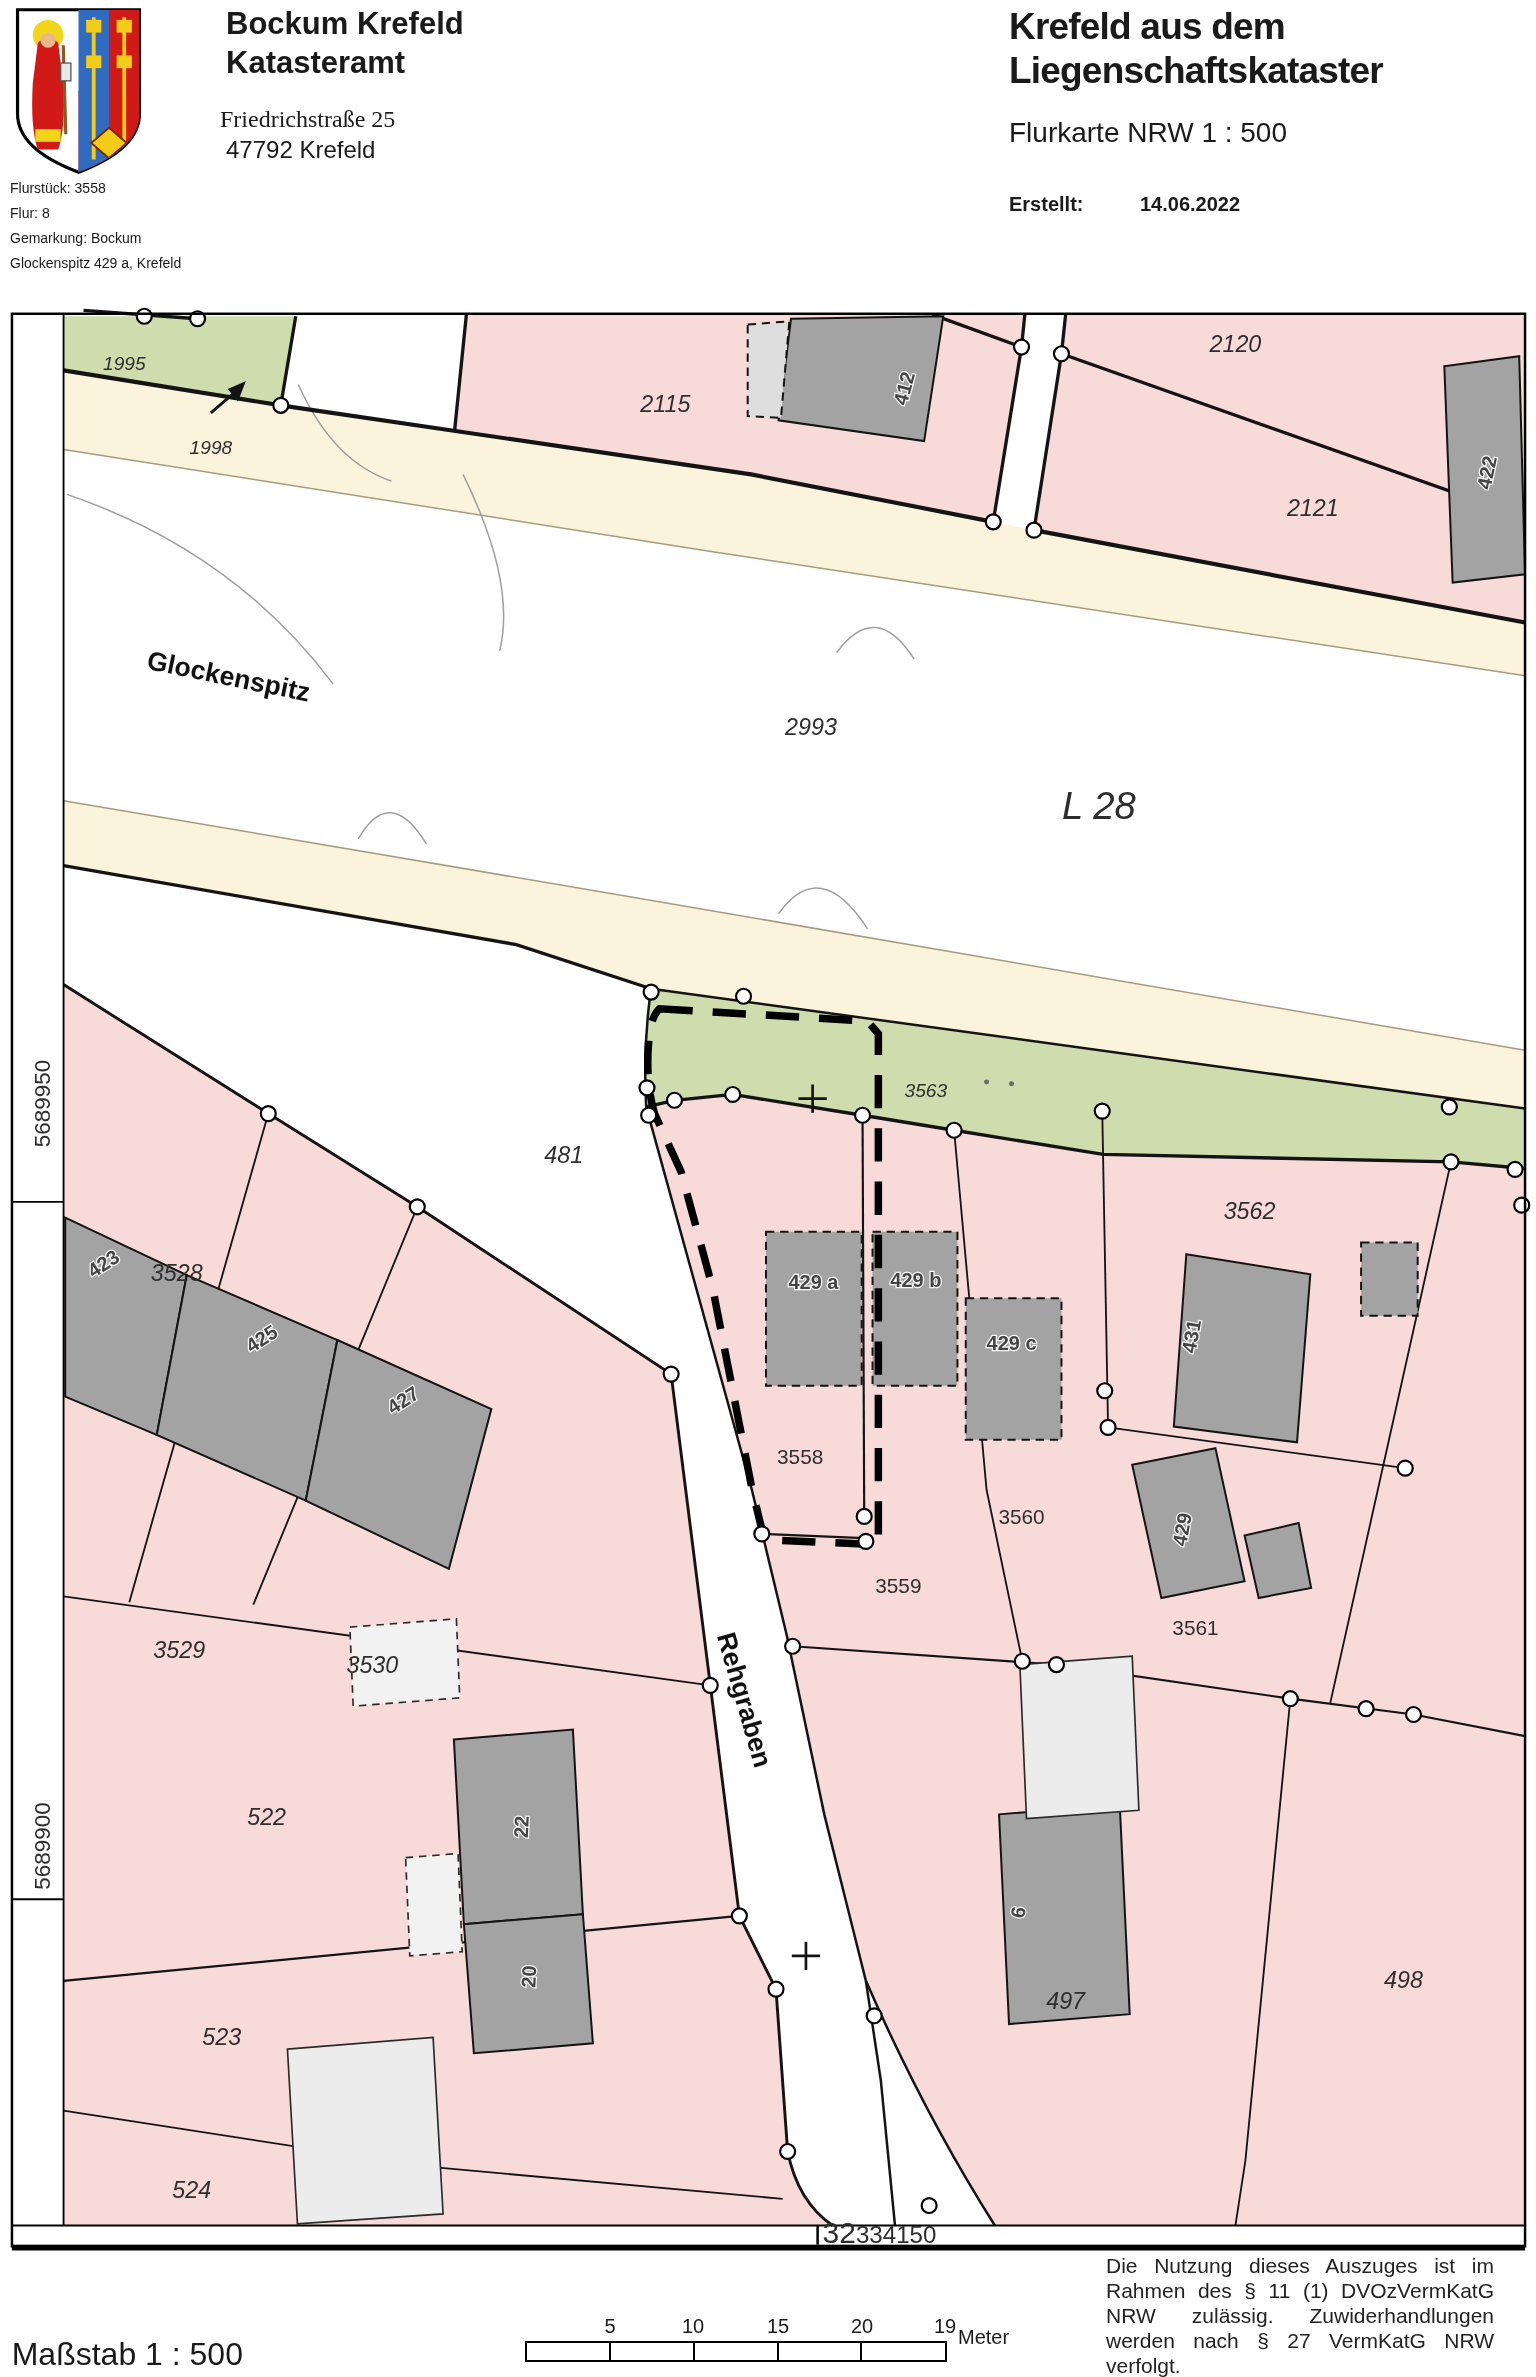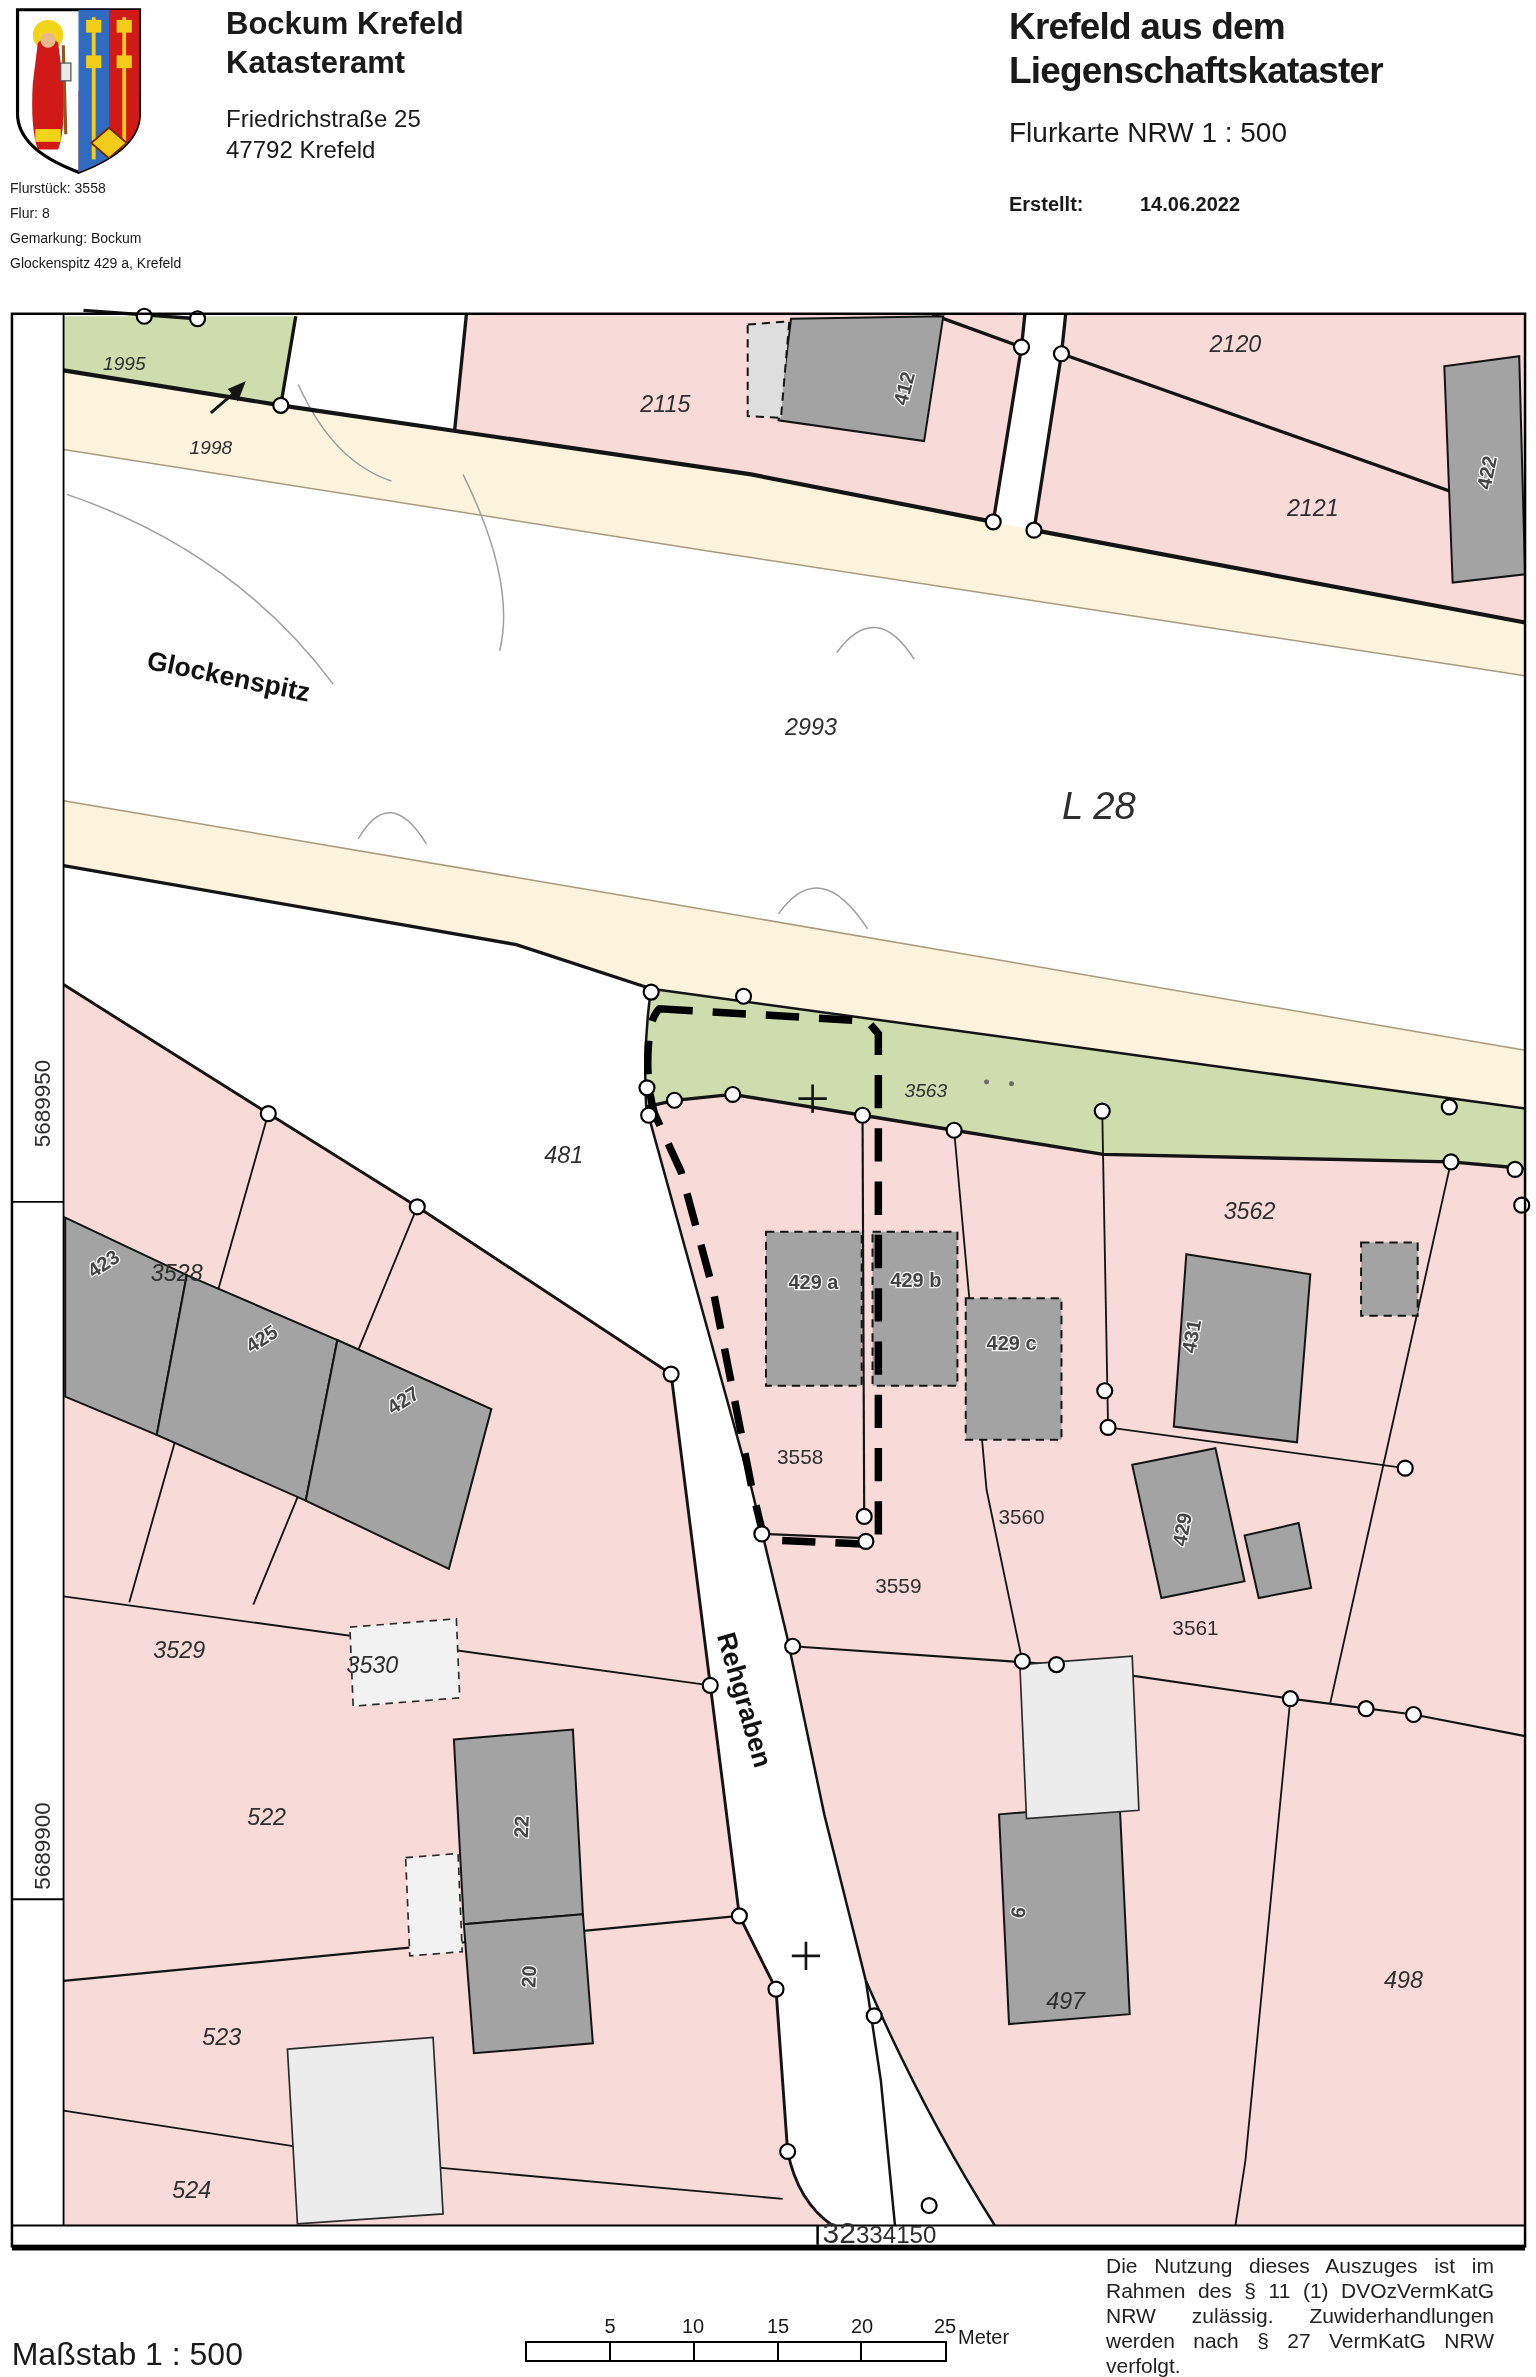--- a/index.html
+++ b/index.html
@@ -54,21 +54,21 @@
       <rect x="16" y="96" width="20" height="10" fill="#f2d418"></rect>
       <circle cx="26" cy="26" r="6" fill="#e9b98c"></circle>
       <line x1="38" y1="30" x2="40" y2="100" stroke="#8a5a20" stroke-width="2.5"></line>
       <rect x="36" y="44" width="8" height="14" fill="#e9e9e9" stroke="#555" stroke-width="1"></rect>
     </g>
   </svg>
 </div>
 
 <div class="abs" id="org1" style="left:226px;top:8.3px;">Bockum Krefeld</div>
 <div class="abs" id="org2" style="left:226px;top:47px;">Katasteramt</div>
-<div class="abs" id="addr1" style="left:226px;top:107px;">Friedrichstraße 25</div>
+<div class="abs" id="addr1" style="left:220px;top:107px;font-family:Liberation Serif, serif;">Friedrichstraße 25</div>
 <div class="abs" id="addr2" style="left:226px;top:138px;">47792 Krefeld</div>
 
 <div class="abs" style="left:10px;top:176px;">
   <div class="info-line">Flurstück: 3558</div>
   <div class="info-line">Flur: 8</div>
   <div class="info-line">Gemarkung: Bockum</div>
   <div class="info-line">Glockenspitz 429 a, Krefeld</div>
 </div>
 
 <div class="abs" id="title1" style="left:1009px;top:8.3px;">Krefeld aus dem</div>
@@ -289,19 +289,19 @@
 <div class="abs" style="left:525px;top:2341px;">
   <div id="scalebar" style="position:relative;">
     <div class="sb-tick" style="left:82px;"></div>
     <div class="sb-tick" style="left:166px;"></div>
     <div class="sb-tick" style="left:250px;"></div>
     <div class="sb-tick" style="left:333px;"></div>
     <span class="sb-num" style="left:83px;">5</span>
     <span class="sb-num" style="left:166px;">10</span>
     <span class="sb-num" style="left:251px;">15</span>
     <span class="sb-num" style="left:335px;">20</span>
-    <span class="sb-num" style="left:418px;">25</span>
+    <span class="sb-num" style="left:418px;">19</span>
     <span id="sb-unit">Meter</span>
   </div>
 </div>
 
 <div class="abs" id="legal" style="left:1106px;top:2253px;">Die Nutzung dieses Auszuges ist im Rahmen des § 11 (1) DVOzVermKatG NRW zulässig. Zuwiderhandlungen werden nach § 27 VermKatG NRW verfolgt.</div>
 
 
 </body></html>

